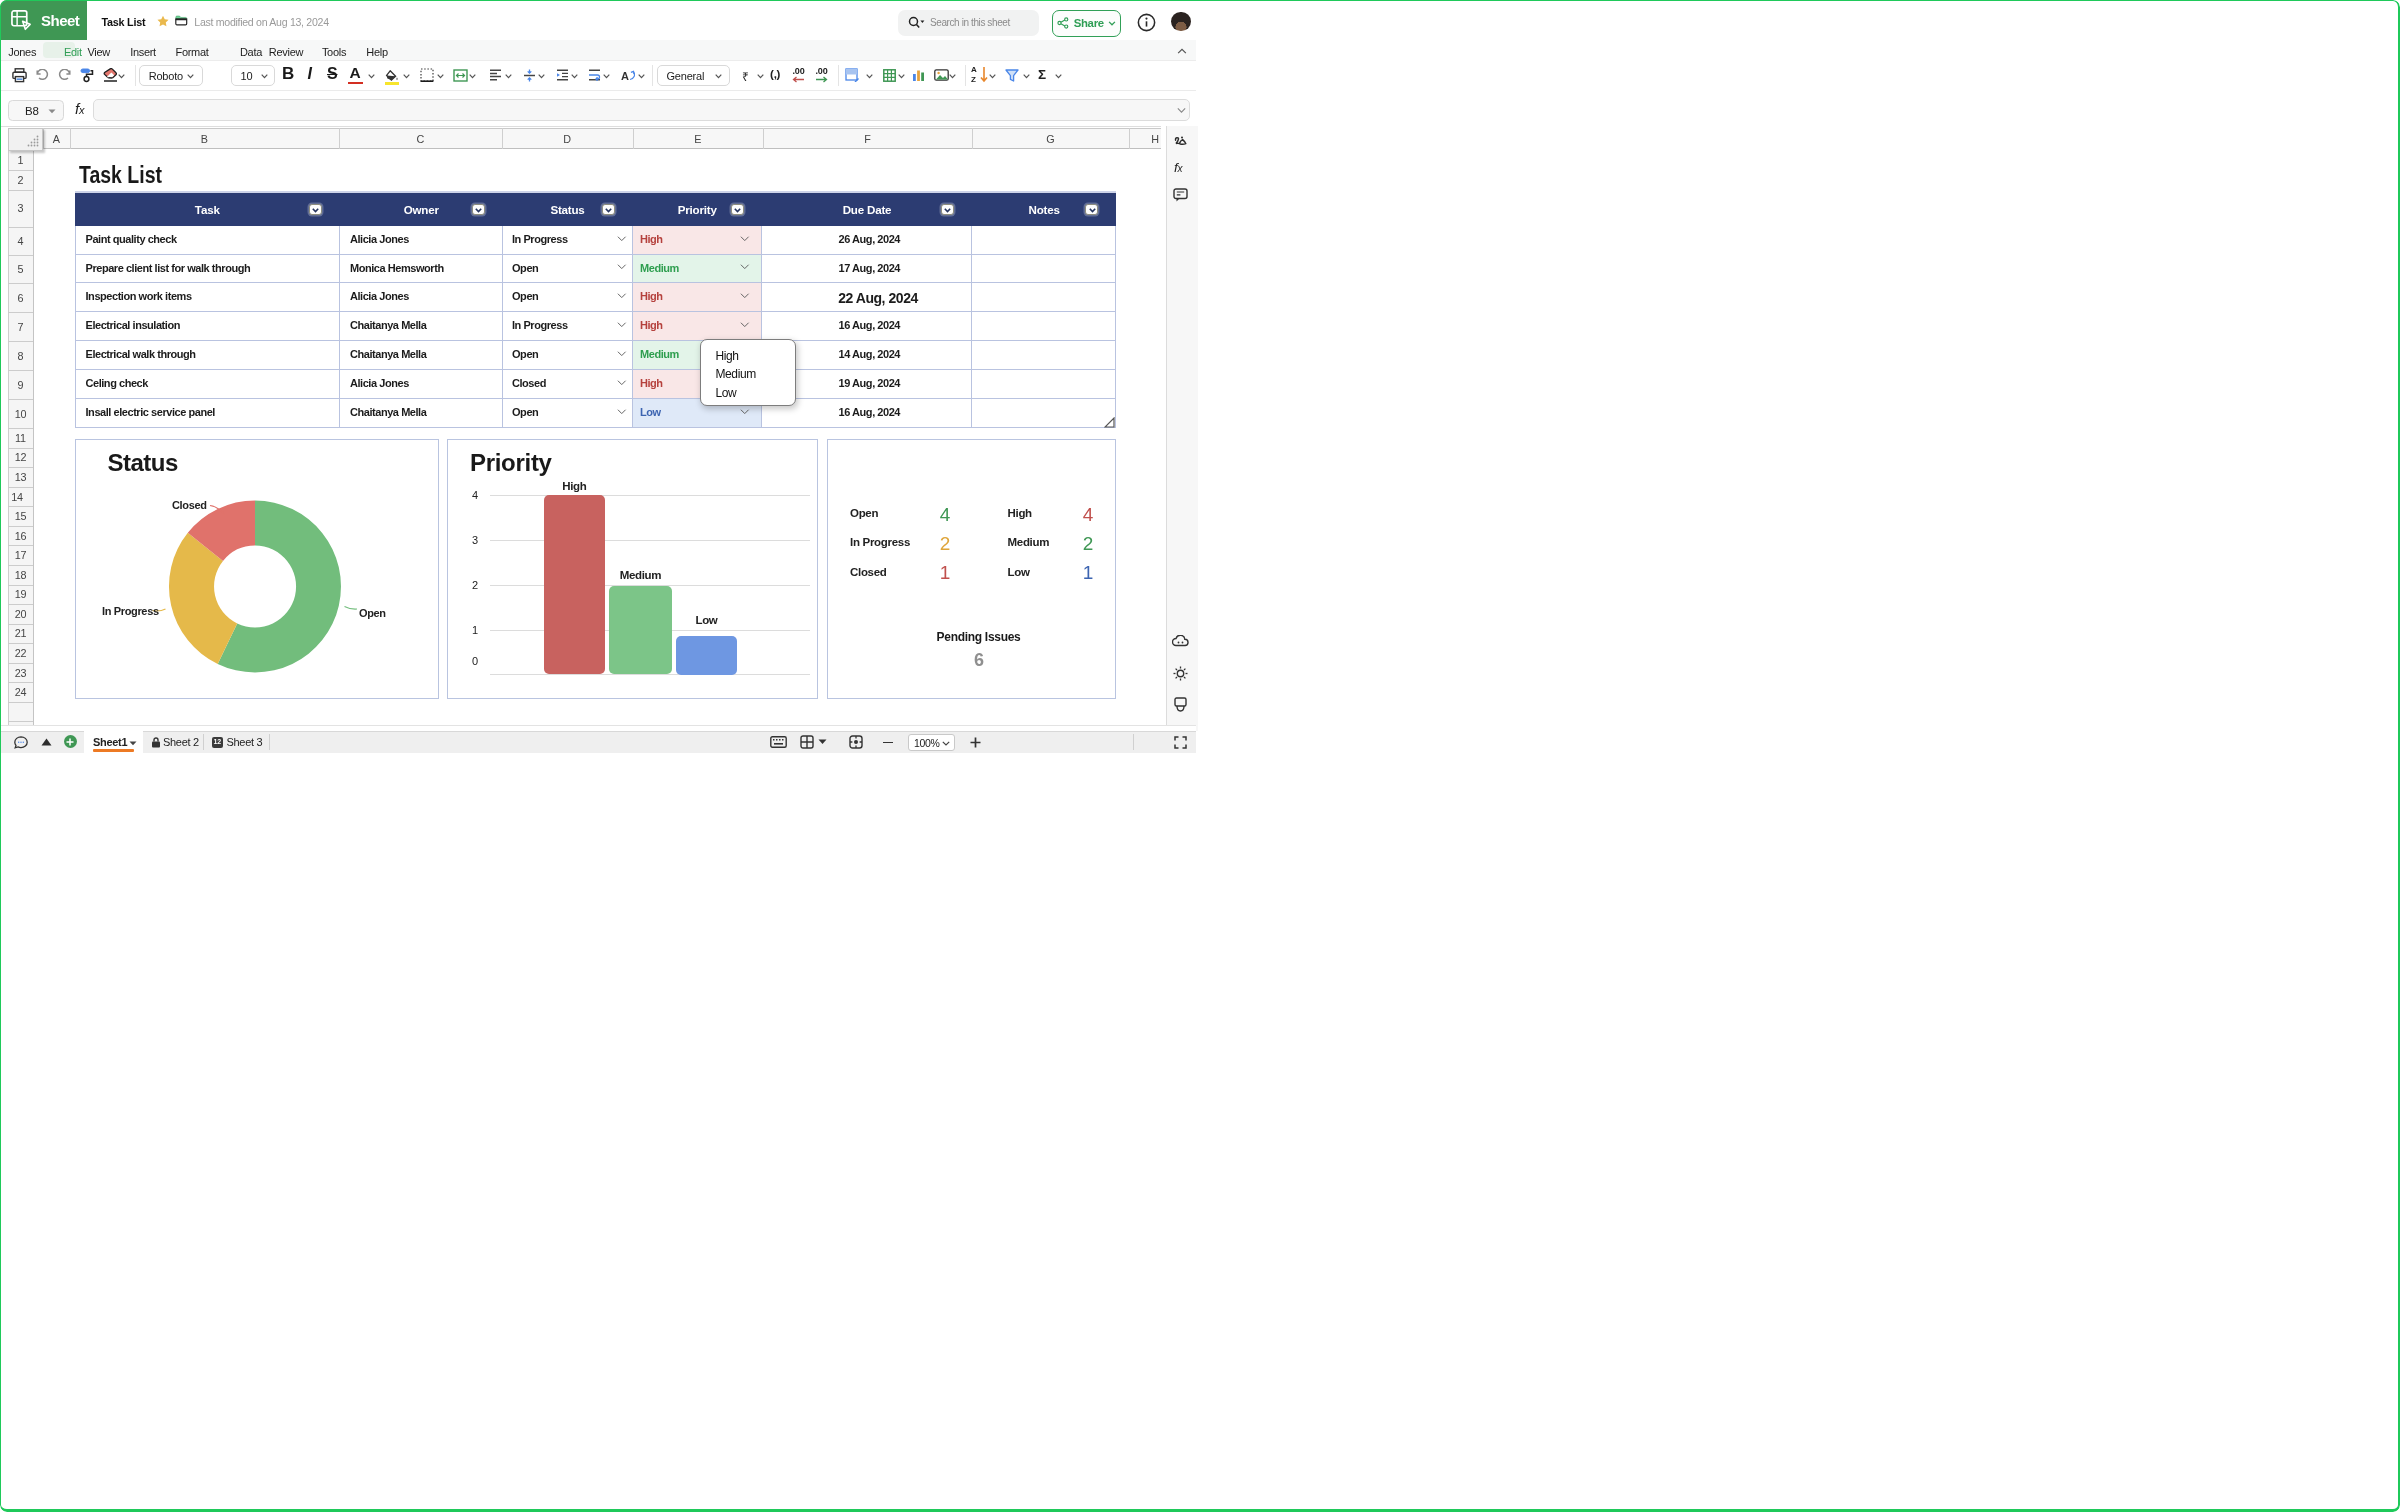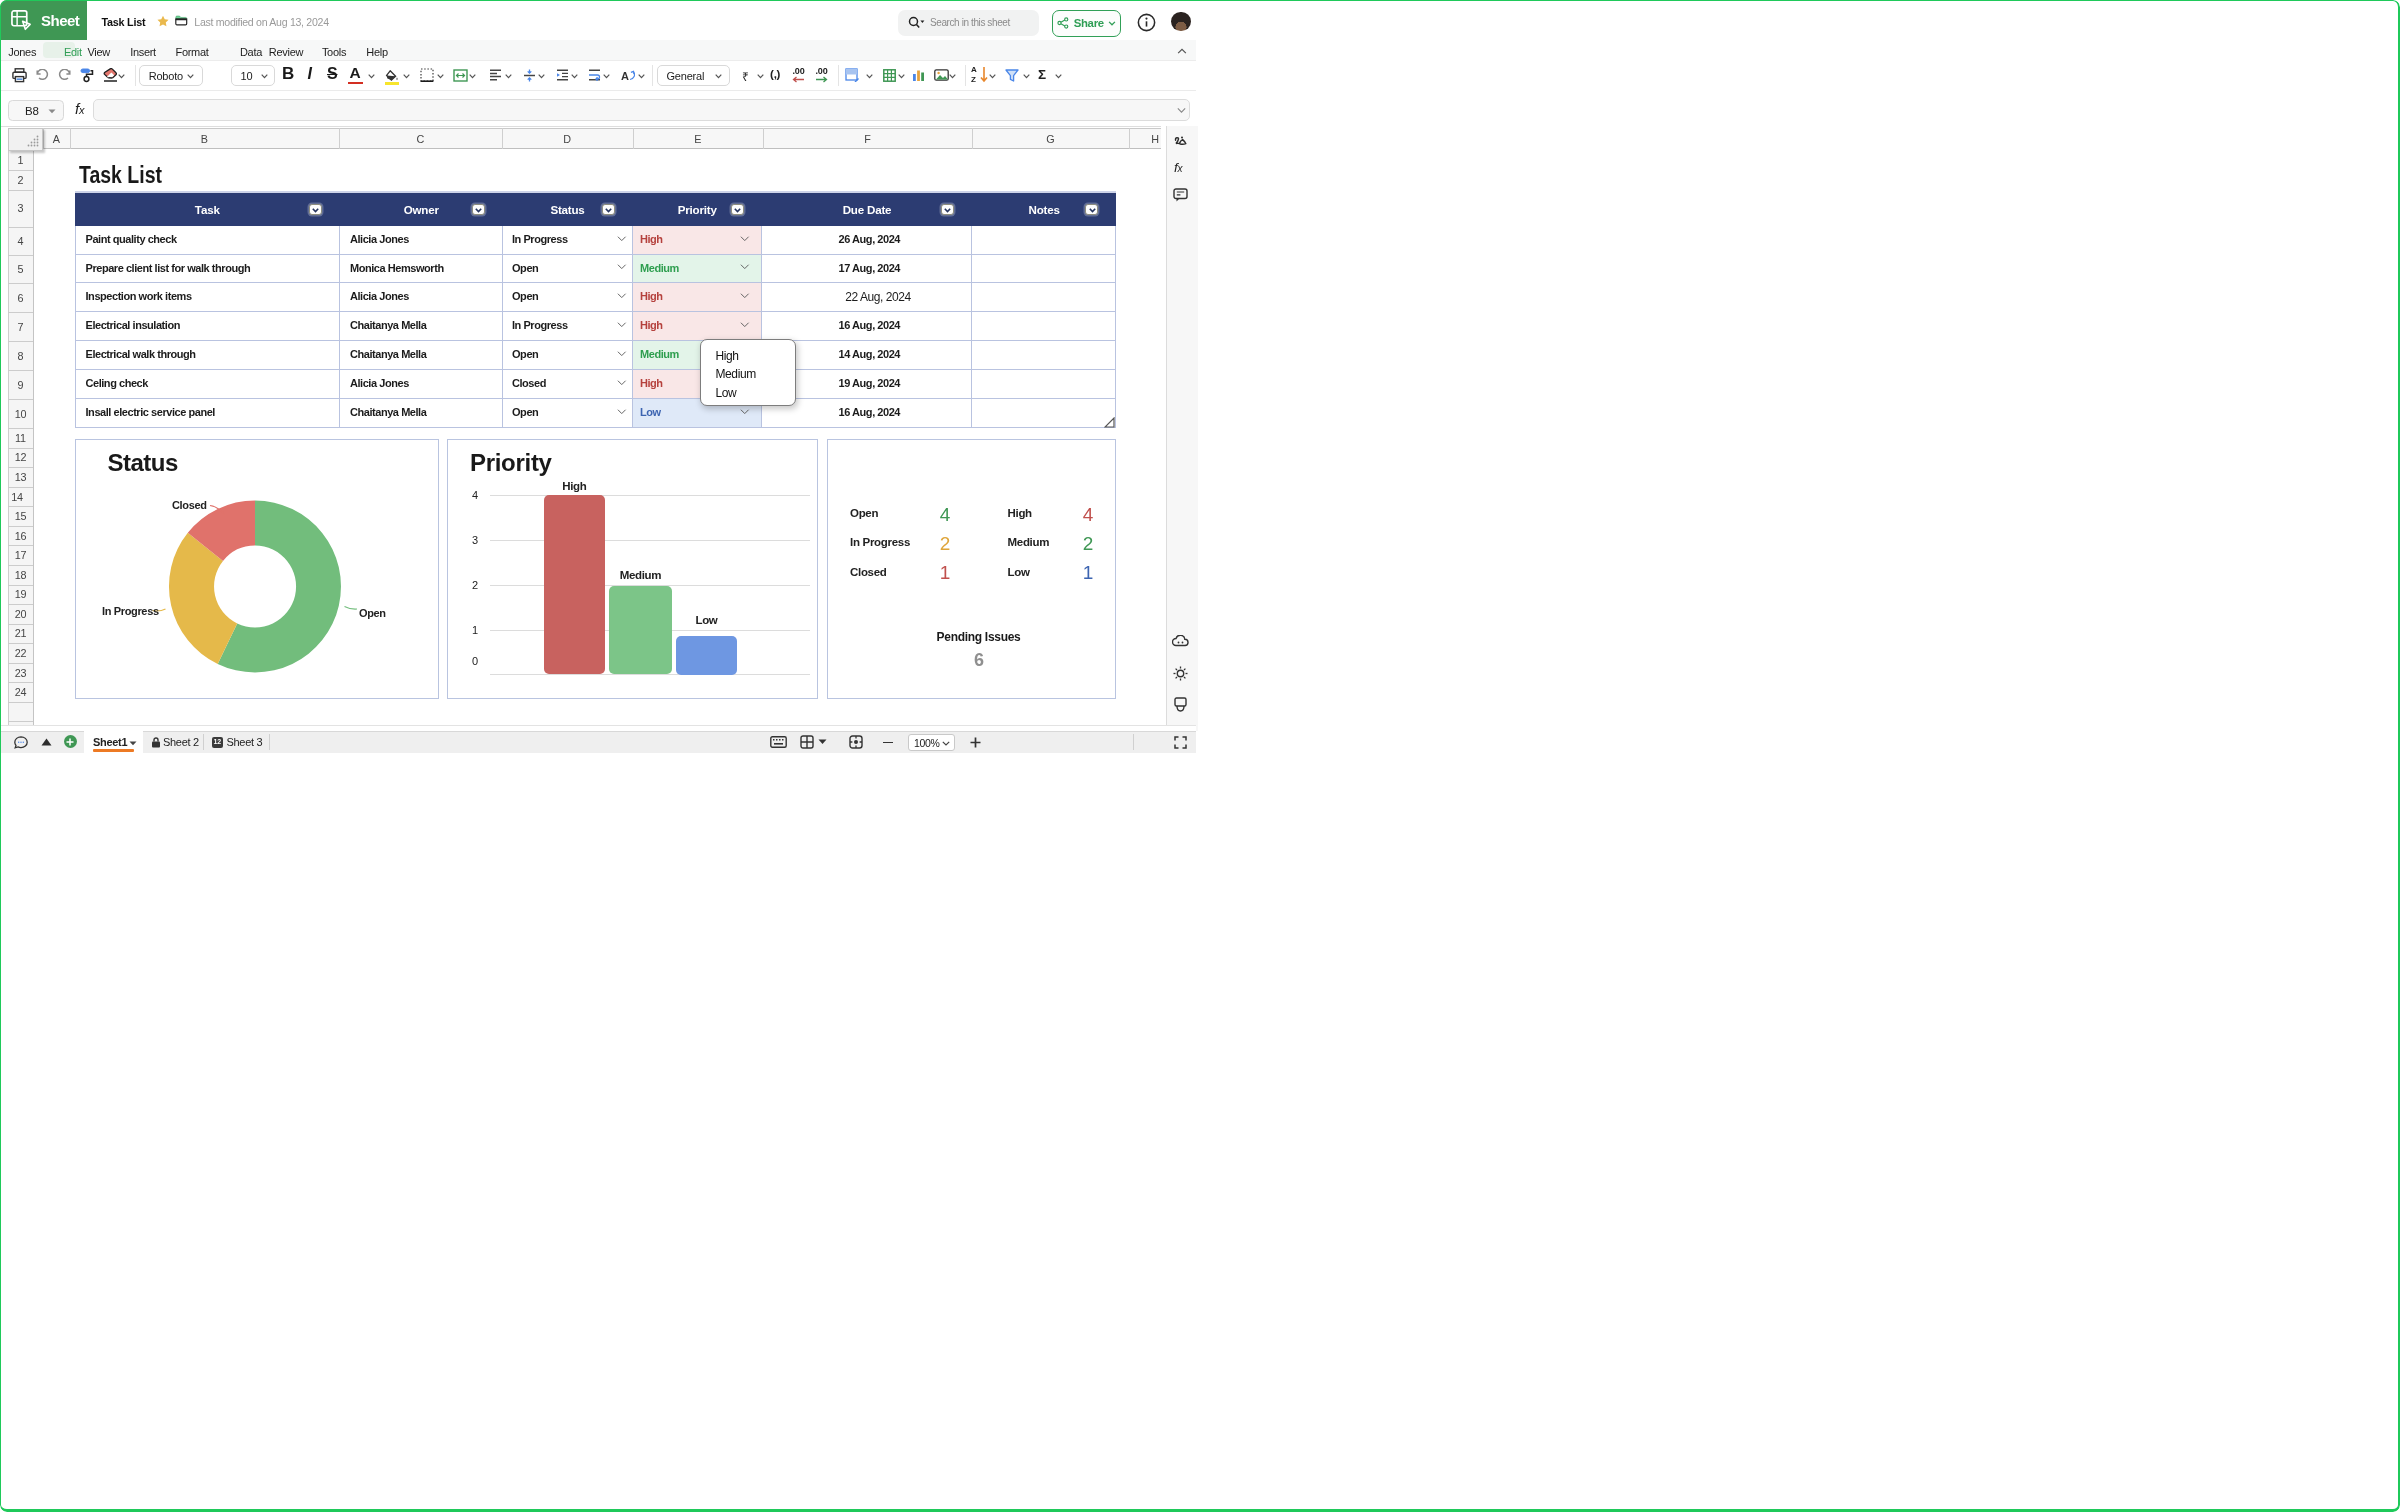--- a/index.html
+++ b/index.html
@@ -476,21 +476,21 @@
             <path d="M0.8 0.8 L5 5 L9.2 0.8" fill="none" stroke="#5f5f5f" stroke-width="1.05"></path>
           </svg>
         </div>
 <div style="width:129.5px;border-right:0.5px solid #b9c3e0;position:relative;background:#f9e7e7;">
           <span style="position:absolute;left:7.5px;top:7px;font-size:11px;font-weight:600;color:#1c1c1c;letter-spacing:-0.45px;color:#b5413d;">High</span>
       <svg style="position:absolute;right:11.5px;top:9.5px" width="9.5" height="5.5" viewBox="0 0 10 6">
             <path d="M0.8 0.8 L5 5 L9.2 0.8" fill="none" stroke="#5f5f5f" stroke-width="1.05"></path>
           </svg>
         </div>
 <div style="width:210px;border-right:0.5px solid #b9c3e0;position:relative;text-align:center;">
-          <span style="position:absolute;left:23px;right:0;top:7px;font-size:12px;font-weight:400;color:#1c1c1c;letter-spacing:-0.45px;">22 Aug, 2024</span>
+          <span style="position:absolute;left:23px;right:0;top:7px;font-size:14px;font-weight:700;color:#1c1c1c;letter-spacing:-0.45px;">22 Aug, 2024</span>
         </div>
 <div style="width:144.25px;border-right:0.5px solid #b9c3e0;position:relative;"></div>
 </div>
 <div class="abs" style="left:74.5px;top:186.10000000000002px;width:1041.75px;height:29.049999999999955px;display:flex;border-bottom:0.5px solid #b9c3e0;">
 <div style="width:265.5px;border-left:0.5px solid #b9c3e0;border-right:0.5px solid #b9c3e0;position:relative;">
           <span style="position:absolute;left:10px;top:7px;font-size:11px;font-weight:600;color:#1c1c1c;letter-spacing:-0.45px;">Electrical insulation</span>
         </div>
 <div style="width:162.5px;border-right:0.5px solid #b9c3e0;position:relative;">
           <span style="position:absolute;left:10px;top:7px;font-size:11px;font-weight:600;color:#1c1c1c;letter-spacing:-0.45px;">Chaitanya Mella</span>
         </div>

